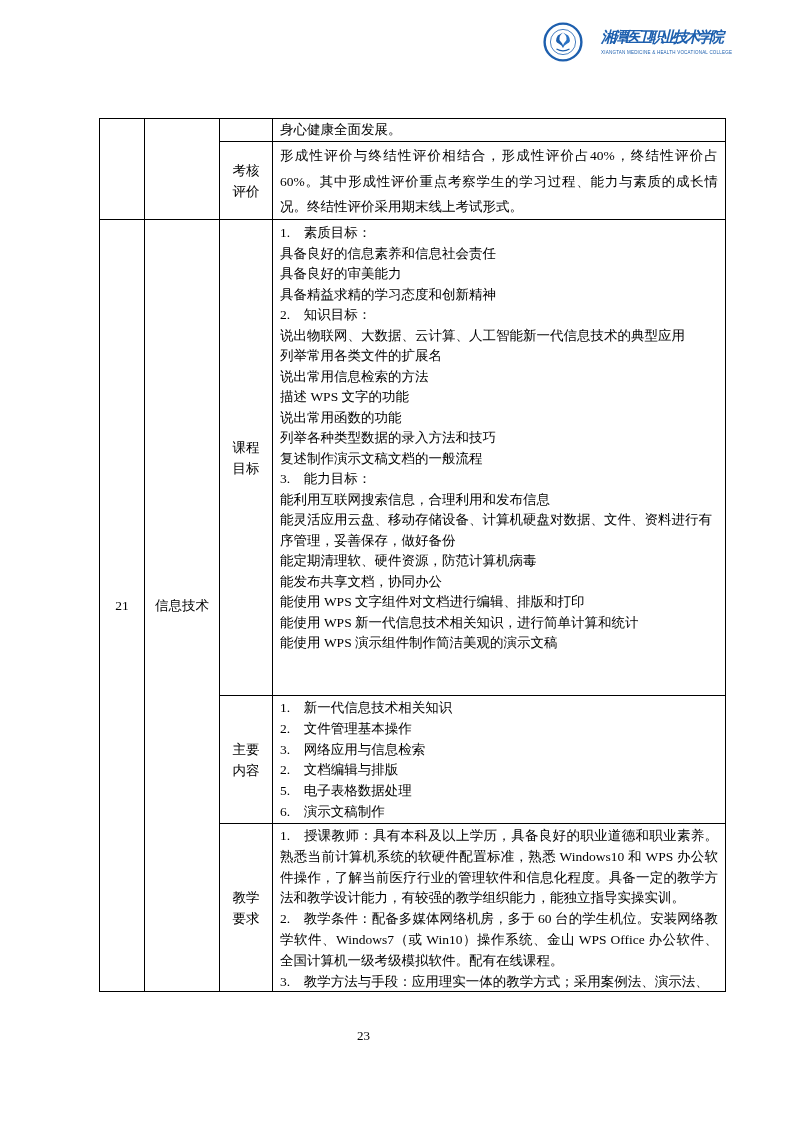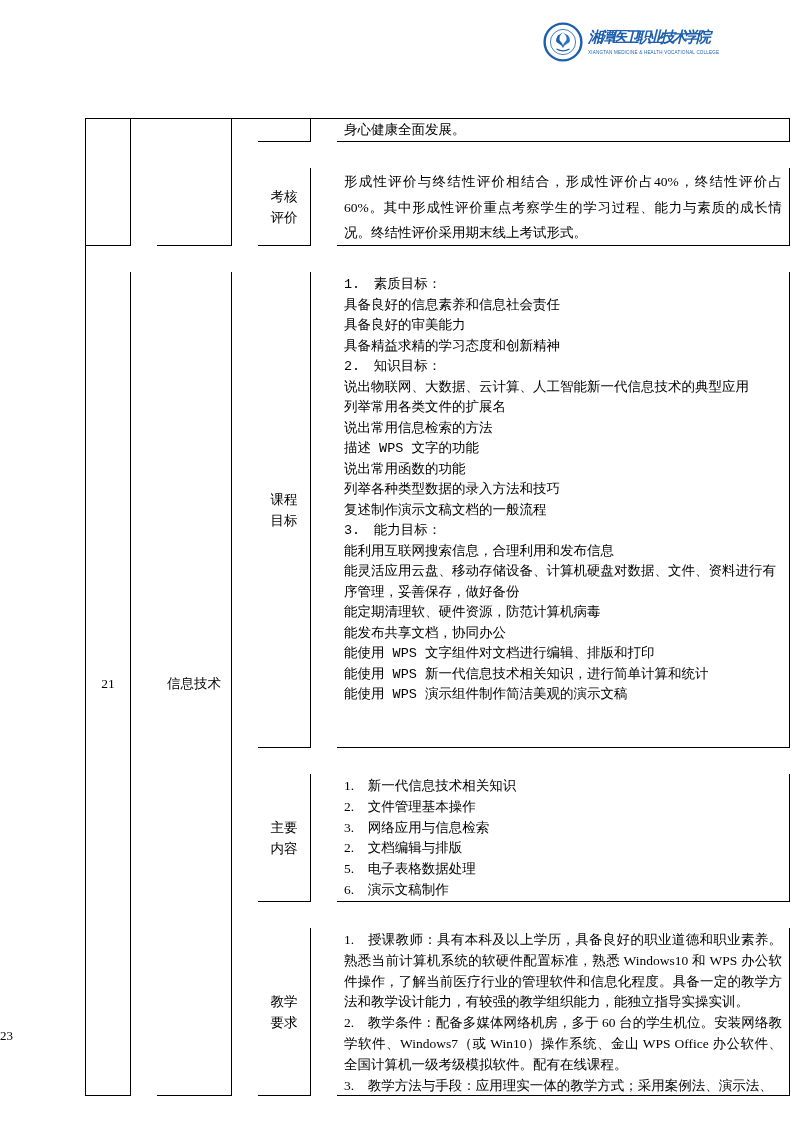--- a/index.html
+++ b/index.html
@@ -9,66 +9,65 @@
     width:793px; height:1122px;
     background:#ffffff;
     font-family:"Liberation Serif", serif;
     color:#000;
     overflow:hidden;
   }
 
   
   .logo {
     position:absolute; top:22px; left:543px;
-    display:flex; align-items:center; gap:5px;
+    display:flex; align-items:center; gap:18px;
   }
   .logo-text { width:120px; }
   .logo-cn {
     font-size:15px; font-weight:bold; font-style:italic;
     color:#1d5fae; letter-spacing:-3px; white-space:nowrap; line-height:1.15;
   }
   .logo-en {
     font-size:6px; color:#1d5fae; letter-spacing:0.3px;
     white-space:nowrap; margin-top:3px;
     transform:scaleX(0.75); transform-origin:left center;
     font-family:"Liberation Sans", sans-serif;
   }
 
   
   .doc-table {
-    position:absolute; left:85px; top:118px;
+    position:absolute; left:99px; top:118px;
     display:grid;
     grid-template-columns:45px 75px 53px 453px;
     grid-template-rows:23px 78px 476px 128px 168px;
     border-top:1px solid #000;
     border-left:1px solid #000;
     font-size:13.5px;
-    gap:26px;
   }
   .cell {
     border-right:1px solid #000;
     border-bottom:1px solid #000;
     overflow:hidden;
   }
   .center {
     display:flex; align-items:center; justify-content:center;
     text-align:center;
   }
   .label { white-space:pre-line; line-height:21px; }
 
   .carry-content    { line-height:19px;   padding:1px 7px 0; }
   .assessment-content { line-height:25.5px; padding:1px 7px 8px; text-align:justify; }
-  .objectives       { line-height:20.5px; padding:3px 7px 8px;font-family:Liberation Mono, monospace; }
+  .objectives       { line-height:20.5px; padding:3px 7px 8px; }
   .main-items       { line-height:20.8px; padding:2px 7px 0; }
   .requirements     { line-height:20.8px; padding:2px 7px 0; text-align:justify; }
 
   
   .page-number {
     position:absolute; top:1028px; left:0; width:727px;
-    font-size:13px;
+    text-align:center; font-size:13px;
   }
 </style>
 </head>
 <body>
 
 <div class="page">
 
   <div class="logo">
     <svg width="40" height="40" viewBox="0 0 40 40">
       <circle cx="20" cy="20" r="18.4" fill="#ffffff" stroke="#1d5fae" stroke-width="2.4"></circle>

